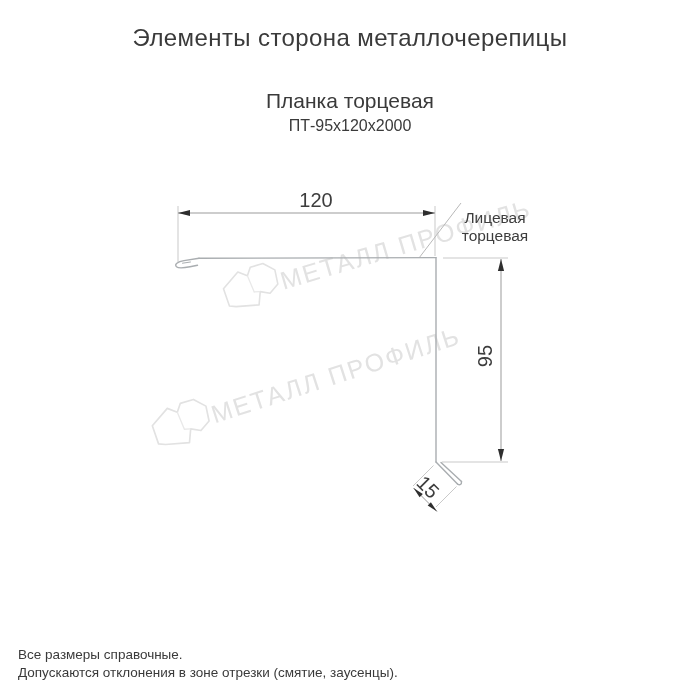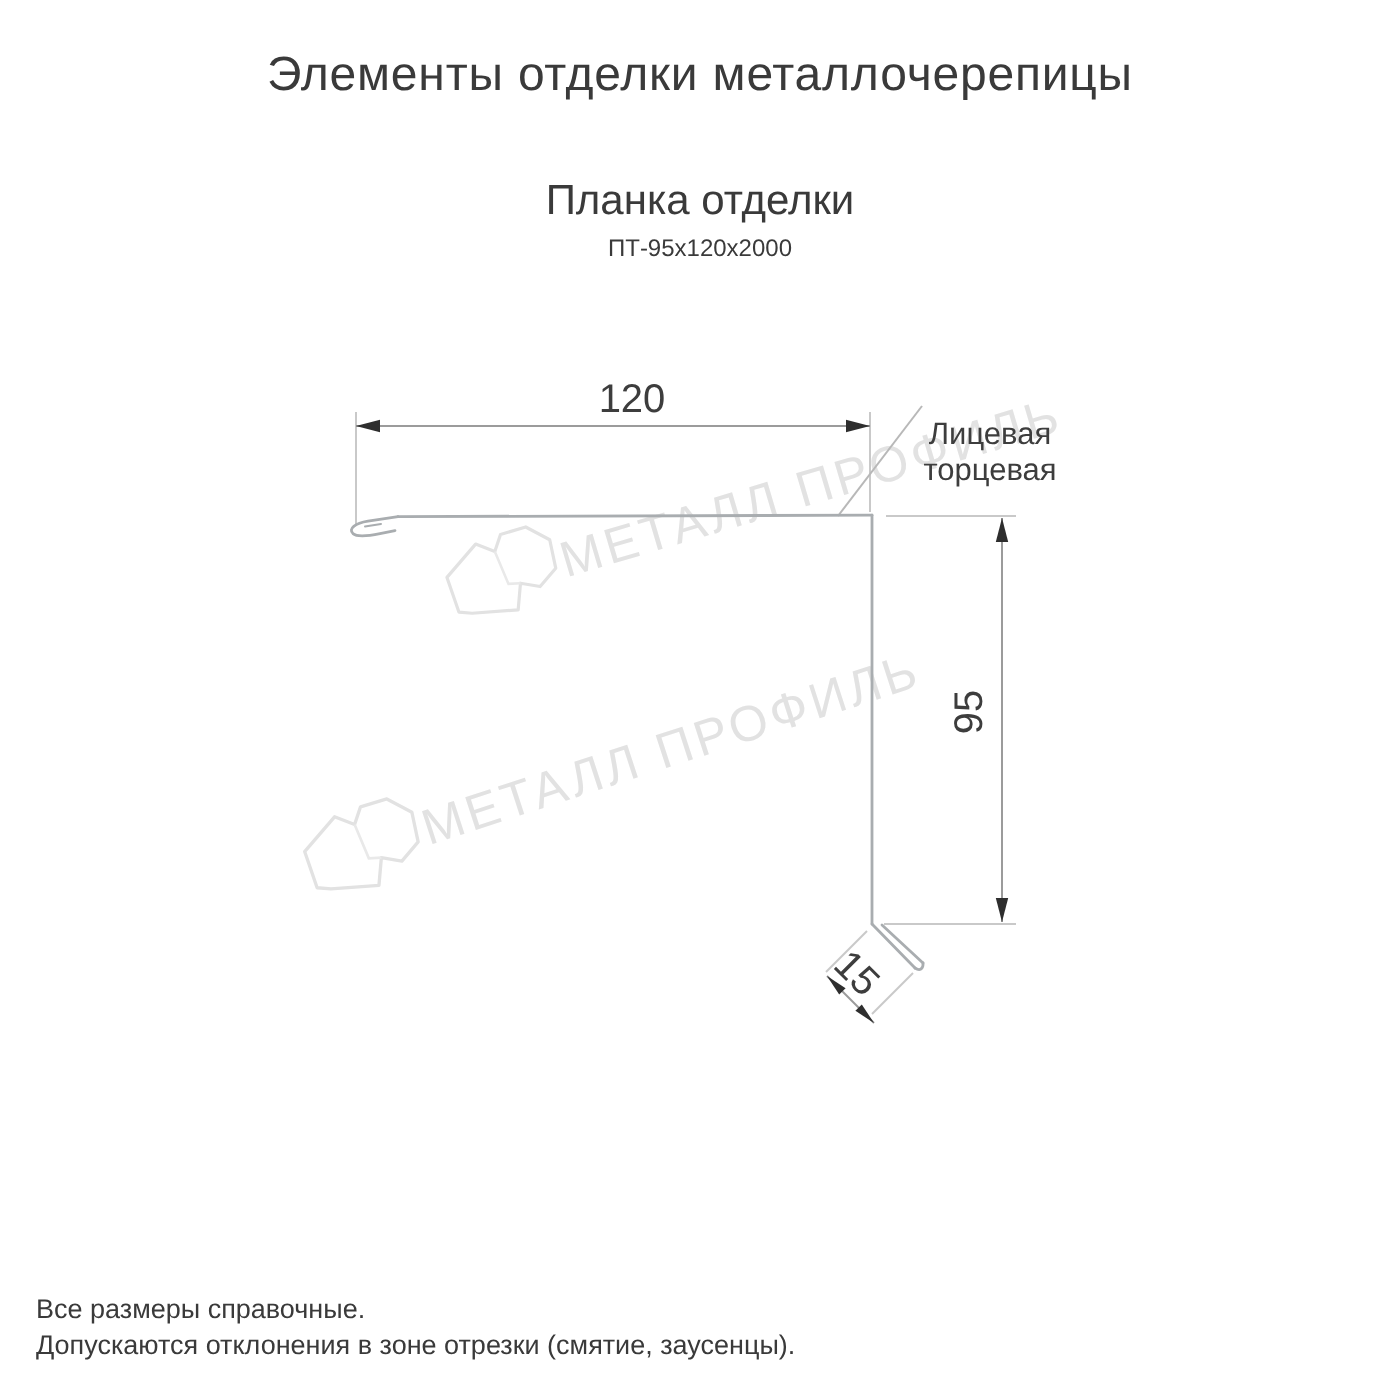--- a/index.html
+++ b/index.html
@@ -3,21 +3,21 @@
 <meta charset="utf-8">
 <style>
   html,body { margin:0; padding:0; background:#ffffff; }
   .page {
     position:relative; width:700px; height:700px; background:#fff;
     font-family:"Liberation Sans", sans-serif; overflow:hidden;
   }
   .center-text { position:absolute; left:0; width:100%; text-align:center; color:#3a3a3a; }
   .title       { top:24px;  font-size:24px; letter-spacing:0.4px; }
   .product-name{ top:89px;  font-size:21px; }
-  .product-sku { top:117px; font-size:12px; }
+  .product-sku { top:117px; font-size:16px; }
 
   
   .wm-text {
     position:absolute; color:#e2e2e2; font-size:25px; letter-spacing:2px;
     white-space:nowrap; transform-origin:left center; user-select:none;
   }
   .wm1-text { left:281px; top:267px; transform:rotate(-16.5deg); }
   .wm2-text { left:212px; top:401px; transform:rotate(-18deg); }
   .wm-logo { position:absolute; }
   .wm1-logo { left:219px; top:264px; transform:rotate(-8deg); }
@@ -37,22 +37,22 @@
   .footer {
     position:absolute; left:18px; top:646px; font-size:13.5px; line-height:18px;
     color:#3a3a3a;
   }
 </style>
 </head>
 <body>
 
 <div class="page">
 
-  <div class="center-text title">Элементы отделки металлочерепицы</div>
-  <div class="center-text product-name">Планка отделки</div>
+  <div class="center-text title">Элементы сторона металлочерепицы</div>
+  <div class="center-text product-name">Планка торцевая</div>
   <div class="center-text product-sku">ПТ-95х120х2000</div>
 
   <svg class="wm-logo wm1-logo" width="62" height="46" viewBox="0 0 62 46">
     <path d="M8,39 L4.5,21 L21,6.5 L30,11.5 L34,3.5 L47,1.5 L58,9.5 L59,24 L50,32 L40.5,29 L37.5,42 L14.5,40.5 Z" fill="none" stroke="#e2e2e2" stroke-width="1.6" stroke-linejoin="round"></path>
     <path d="M30,11.5 L34.5,28.5 L40.5,29" fill="none" stroke="#e9e9e9" stroke-width="1.3"></path>
   </svg>
   <div class="wm-text wm1-text">МЕТАЛЛ ПРОФИЛЬ</div>
 
   <svg class="wm-logo wm2-logo" width="66" height="48" viewBox="0 0 62 46">
     <path d="M8,39 L4.5,21 L21,6.5 L30,11.5 L34,3.5 L47,1.5 L58,9.5 L59,24 L50,32 L40.5,29 L37.5,42 L14.5,40.5 Z" fill="none" stroke="#e2e2e2" stroke-width="1.6" stroke-linejoin="round"></path>

